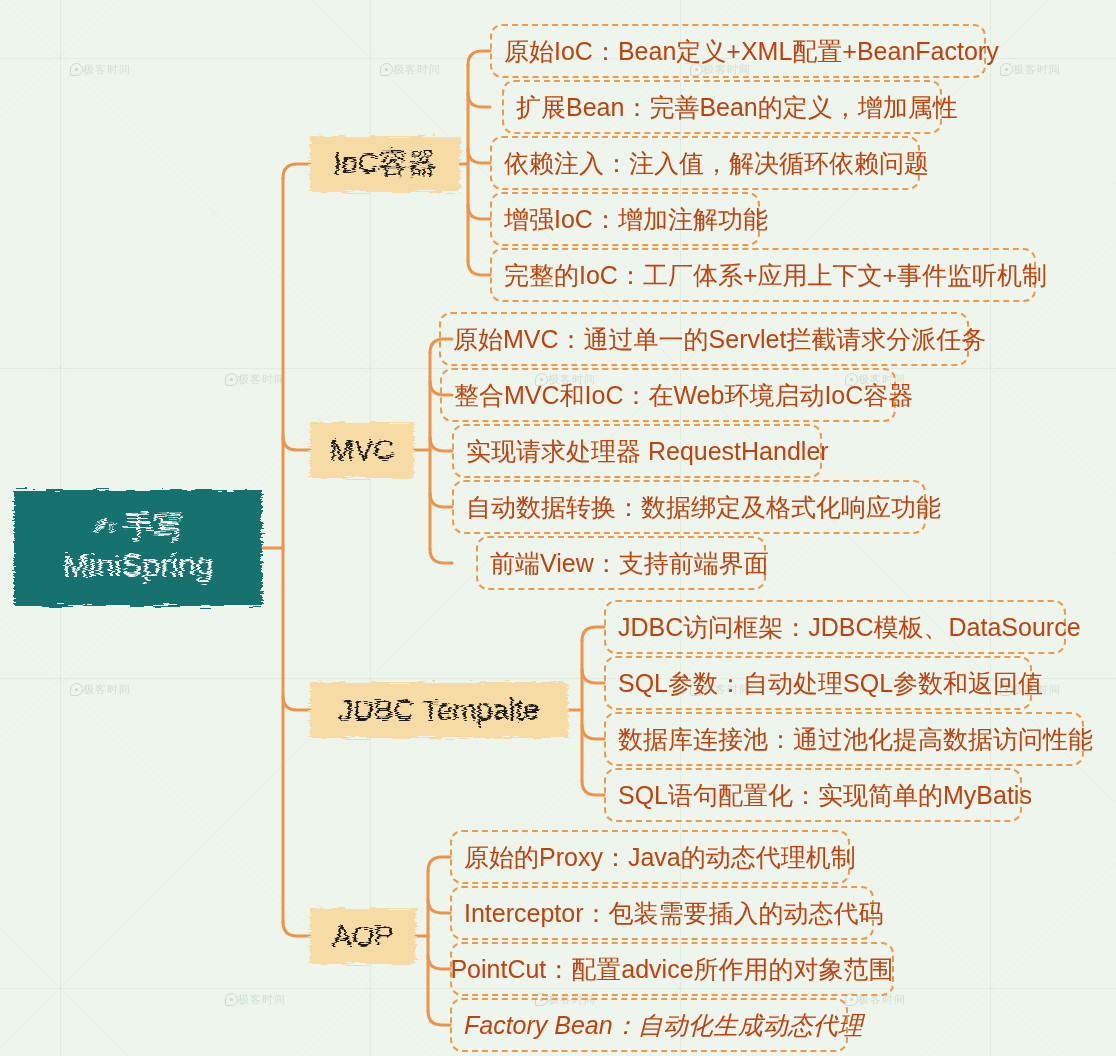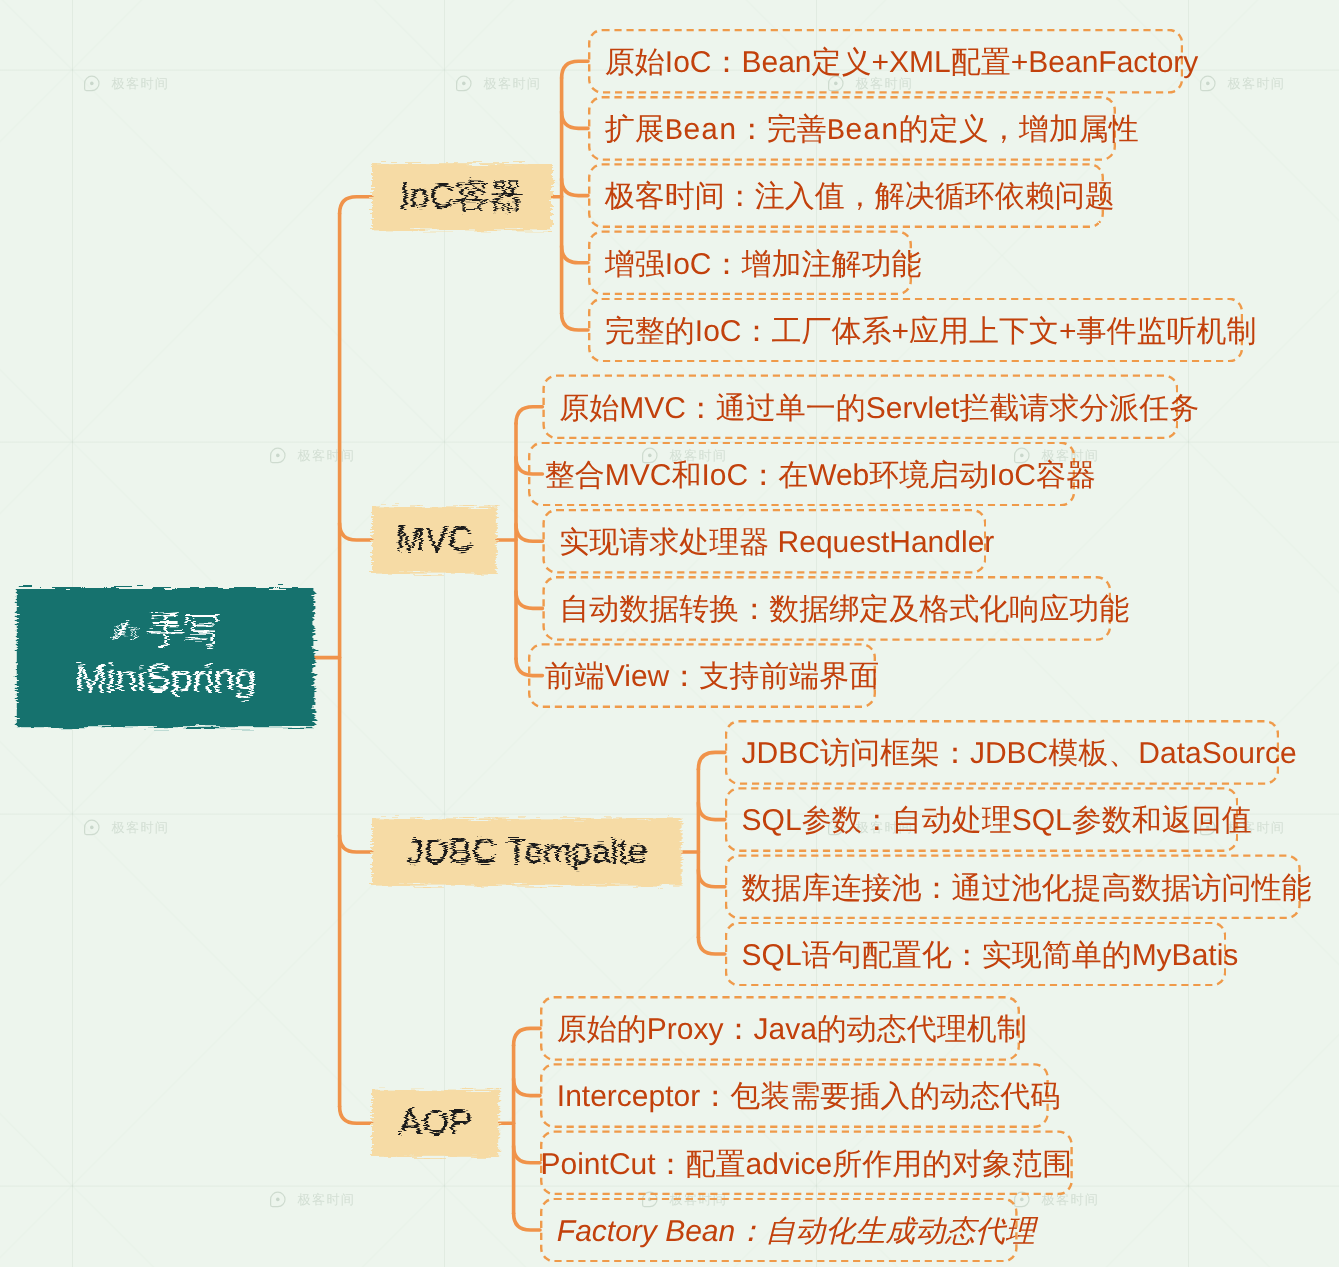--- a/index.html
+++ b/index.html
@@ -41,21 +41,21 @@
   }
   .wm-layer {
     position: absolute;
     inset: 0;
     pointer-events: none;
   }
   .wm {
     position: absolute;
     display: flex;
     align-items: center;
-    gap: 10px;
+    gap: 0;
     color: rgba(120,145,125,0.22);
     font-size: 11px;
     letter-spacing: 1px;
     white-space: nowrap;
     user-select: none;
   }
   .wm .wm-mark {
     width: 11px;
     height: 11px;
     border: 1.4px solid rgba(120,145,125,0.26);
@@ -283,48 +283,48 @@
     <div class="root-line2">MiniSpring</div>
   </div>
 
   <div id="nodes">
       <div class="branch-node" style="left: 310px; top: 136px; width: 150px; height: 56px;">
         <span>IoC容器</span>
       </div>
       <div class="leaf-node" style="left: 490px; top: 24px; width: 496px;">
         <span>原始IoC：Bean定义+XML配置+BeanFactory</span>
       </div>
-      <div class="leaf-node" style="left: 490px; top: 80px; width: 440px; font-family: Liberation Mono, monospace;">
+      <div class="leaf-node" style="left: 502px; top: 80px; width: 440px;">
         <span>扩展Bean：完善Bean的定义，增加属性</span>
       </div>
       <div class="leaf-node" style="left: 490px; top: 136px; width: 430px;">
-        <span>极客时间：注入值，解决循环依赖问题</span>
+        <span>依赖注入：注入值，解决循环依赖问题</span>
       </div>
       <div class="leaf-node" style="left: 490px; top: 192px; width: 270px; text-align: center;">
         <span>增强IoC：增加注解功能</span>
       </div>
       <div class="leaf-node" style="left: 490px; top: 248px; width: 546px;">
         <span>完整的IoC：工厂体系+应用上下文+事件监听机制</span>
       </div>
       <div class="branch-node" style="left: 310px; top: 422px; width: 104px; height: 56px;">
         <span>MVC</span>
       </div>
-      <div class="leaf-node" style="left: 452px; top: 312px; width: 530px; text-align: center;">
+      <div class="leaf-node" style="left: 439px; top: 312px; width: 530px; text-align: center;">
         <span>原始MVC：通过单一的Servlet拦截请求分派任务</span>
       </div>
       <div class="leaf-node" style="left: 440px; top: 368px; width: 456px; text-align: right;">
         <span>整合MVC和IoC：在Web环境启动IoC容器</span>
       </div>
       <div class="leaf-node" style="left: 452px; top: 424px; width: 370px;">
         <span>实现请求处理器 RequestHandler</span>
       </div>
       <div class="leaf-node" style="left: 452px; top: 480px; width: 474px;">
         <span>自动数据转换：数据绑定及格式化响应功能</span>
       </div>
-      <div class="leaf-node" style="left: 440px; top: 536px; width: 290px;">
+      <div class="leaf-node" style="left: 476px; top: 536px; width: 290px;">
         <span>前端View：支持前端界面</span>
       </div>
       <div class="branch-node" style="left: 310px; top: 682px; width: 258px; height: 56px;">
         <span>JDBC Tempalte</span>
       </div>
       <div class="leaf-node" style="left: 604px; top: 600px; width: 462px;">
         <span>JDBC访问框架：JDBC模板、DataSource</span>
       </div>
       <div class="leaf-node" style="left: 604px; top: 656px; width: 428px;">
         <span>SQL参数：自动处理SQL参数和返回值</span>

